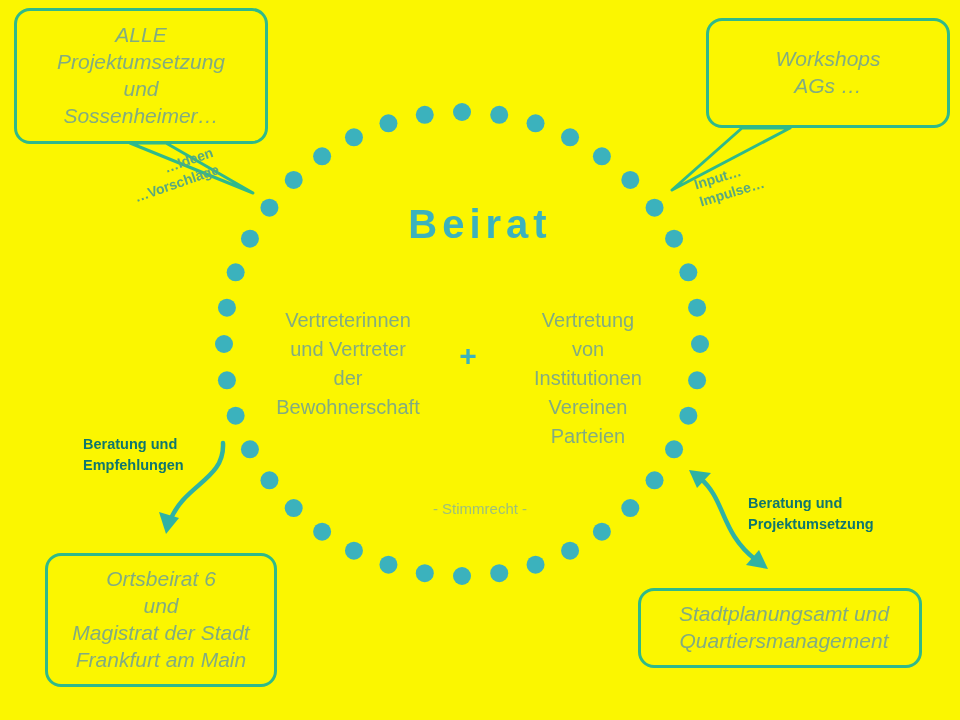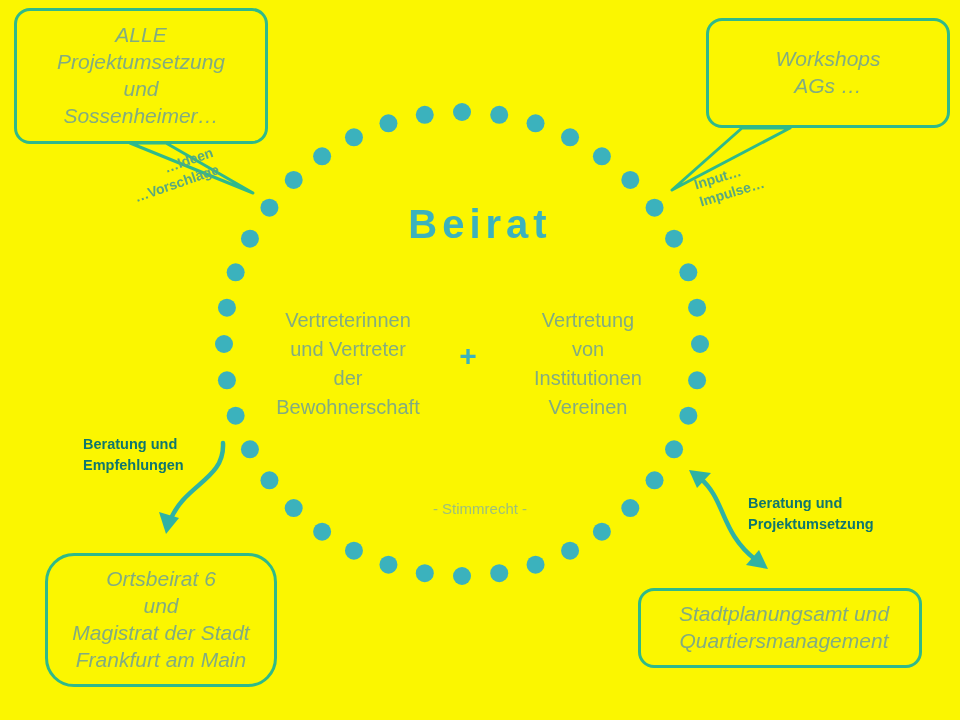--- a/index.html
+++ b/index.html
@@ -46,21 +46,20 @@
     left: 14px;  top: 8px;  width: 254px; height: 136px;
     font-size: 21px;
   }
   #callout-workshops {
     left: 706px; top: 18px; width: 244px; height: 110px;
     font-size: 21px;
   }
   #box-ortsbeirat {
     left: 45px;  top: 553px; width: 232px; height: 134px;
     font-size: 21px;
-    border-radius: 29px;
   }
   #box-stadtplanung {
     left: 638px; top: 588px; width: 284px; height: 80px;
     font-size: 21px;
     padding-left: 8px;
   }
 
   
   #beirat-title {
     position: absolute;
@@ -229,20 +228,21 @@
       <div>und Vertreter</div>
       <div>der</div>
       <div>Bewohnerschaft</div>
     </div>
     <div id="plus-sign">+</div>
     <div id="col-right">
       <div>Vertretung</div>
       <div>von</div>
       <div>Institutionen</div>
       <div>Vereinen</div>
+      <div>Parteien</div>
     </div>
   </div>
 
   <div id="stimmrecht">- Stimmrecht -</div>
 
   <div class="flow-label" id="label-ideen">
     <div>…Ideen</div>
     <div>…Vorschläge</div>
   </div>
 

